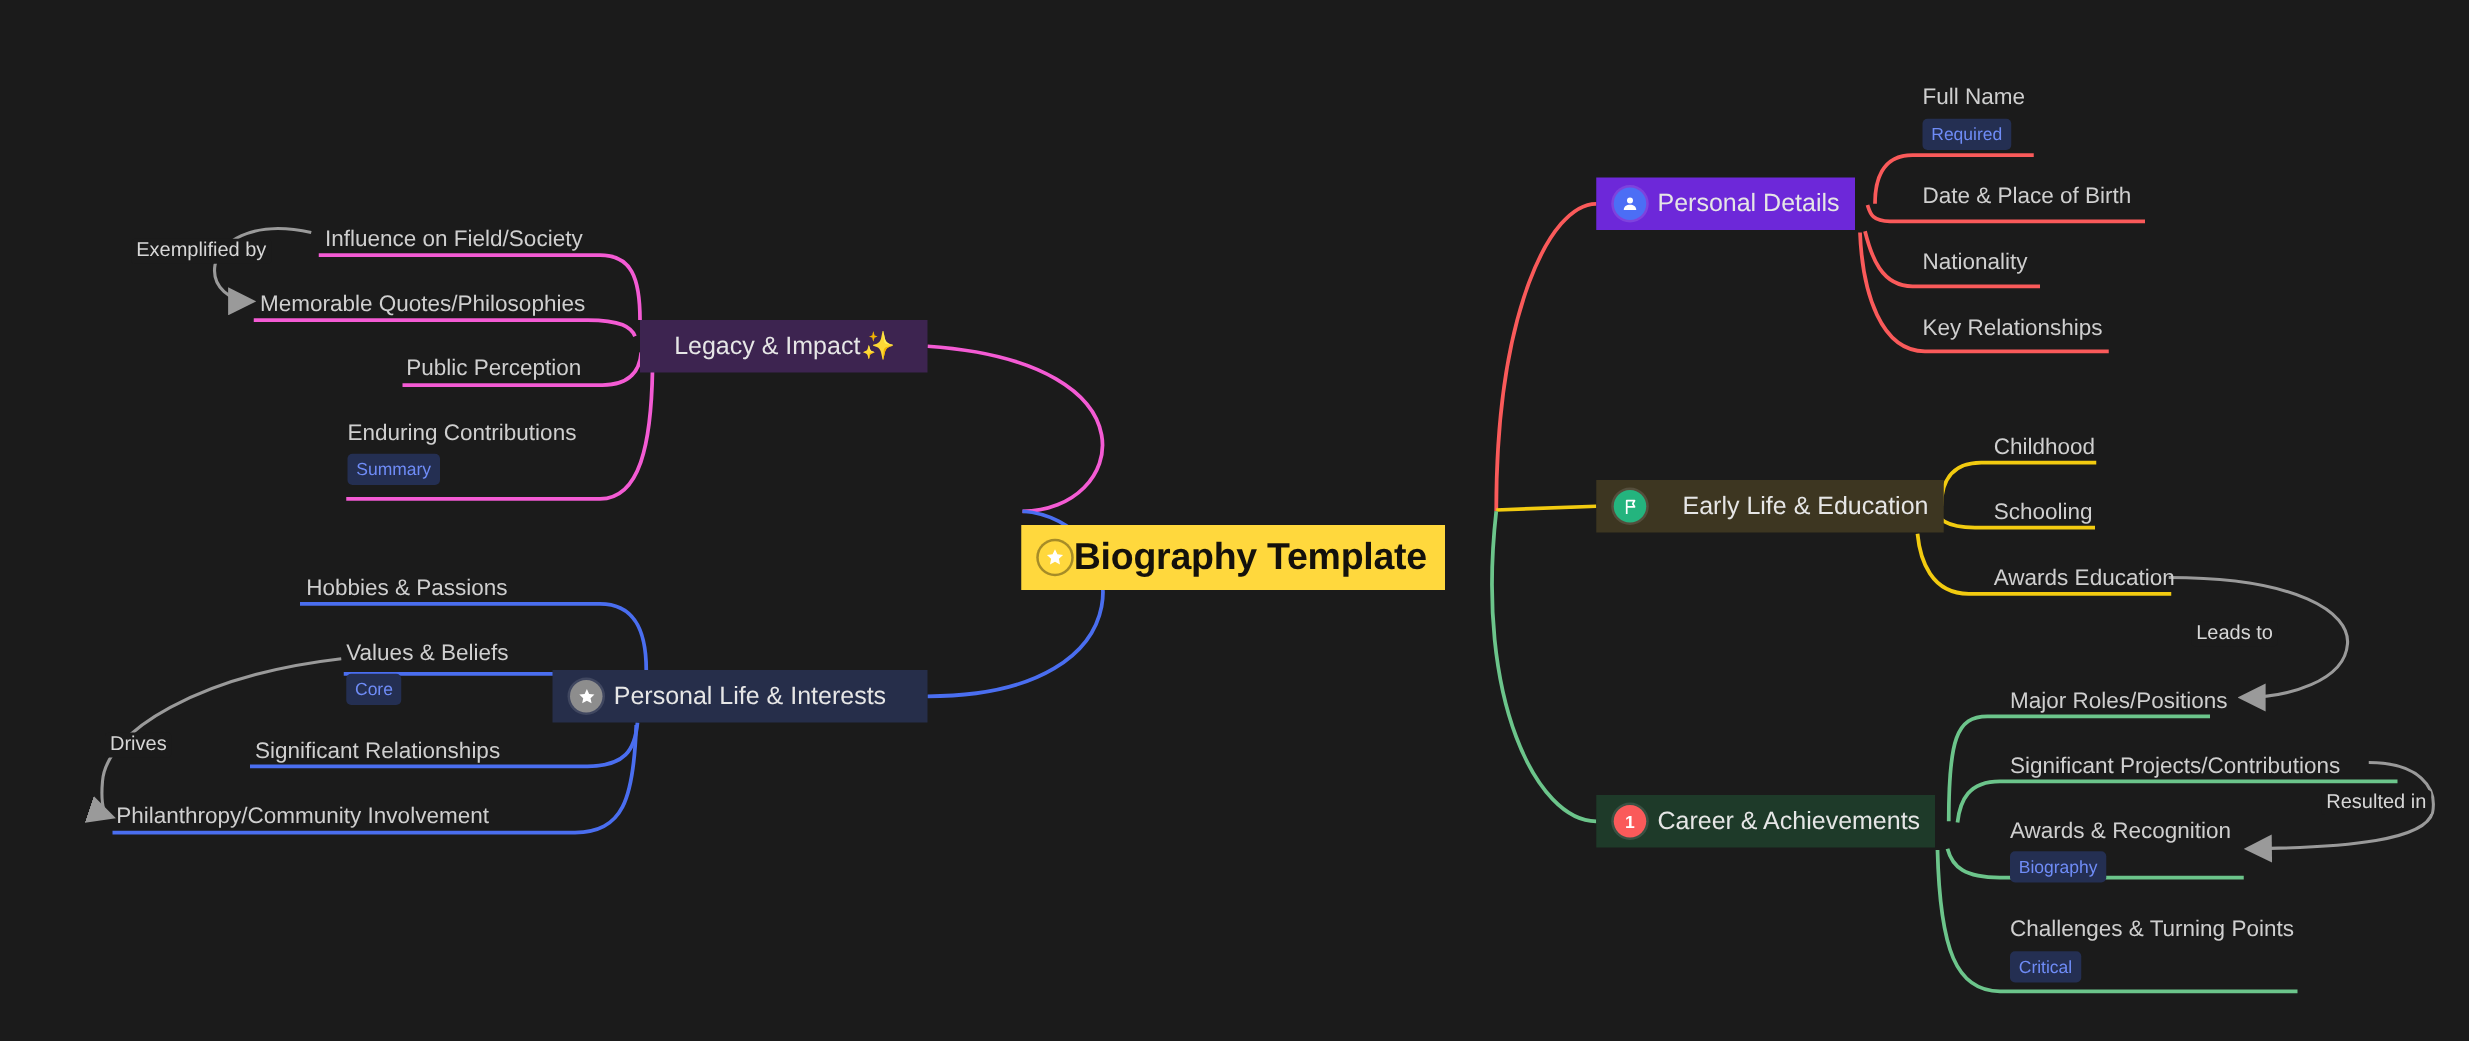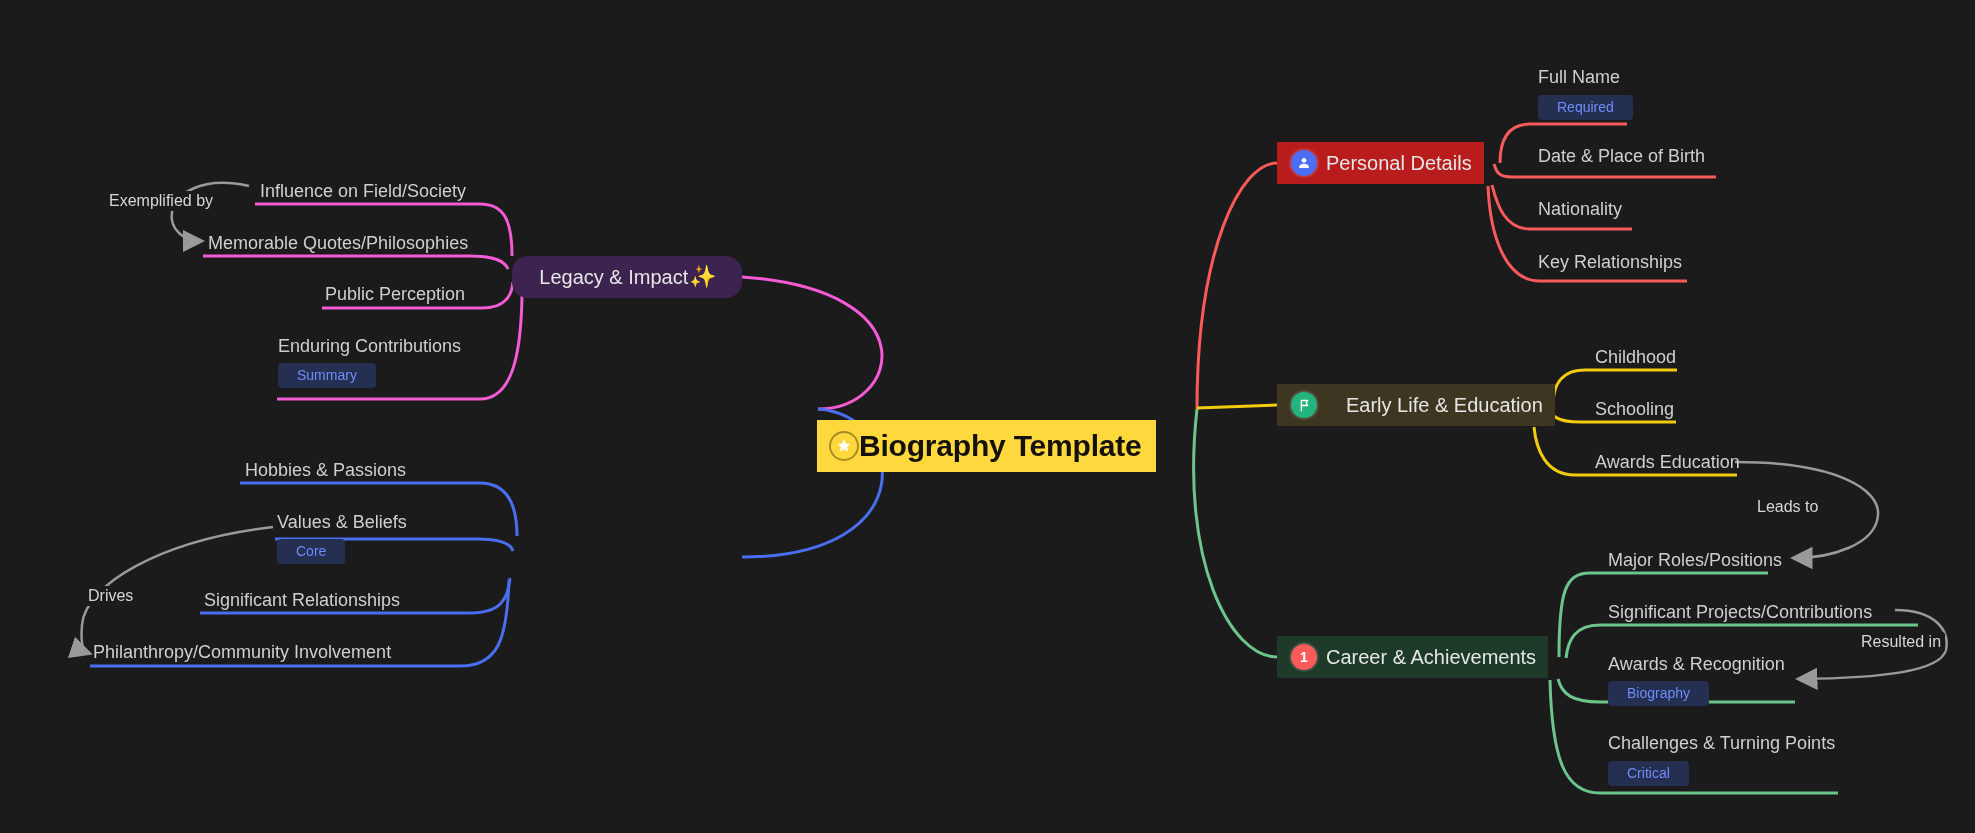--- a/index.html
+++ b/index.html
@@ -19,36 +19,36 @@
     font-size:30px;font-weight:bold;letter-spacing:-.2px;
     padding:0 14px;height:52px;margin-top:37px;
   }
   .root .ico{margin-right:2px;display:inline-flex;}
 
   
   .branch{
     font-size:20px;color:#e6e6e6;height:42px;padding:0 12px 0 14px;
   }
   .branch .ico{margin-right:9px;display:inline-flex;align-items:center;}
-  .b-personal{background:#b91c1c;text-align:center;}
+  .b-personal{background:#6d28d9;text-align:center;}
   .b-early   {background:#3d3621;gap:20px;}
   .b-career  {background:#1e3a29;}
   .b-legacy  {background:#3d2450;justify-content:center;}
   .b-life    {background:#262e4a;}
 
   
   .leaf{position:absolute;color:#cfcfcf;font-size:18px;white-space:nowrap;line-height:1;}
   .leaf.r{text-align:right;}
   .leaf.l{text-align:center;}
 
   
   .badge{
     position:absolute;display:inline-block;
     background:#242f52;color:#6f8cf7;
-    font-size:14px;line-height:1;padding:5px 19px 6px;border-radius:4px;
+    font-size:14px;line-height:1;padding:5px 7px 6px;border-radius:4px;
     white-space:nowrap;
   }
 
   
   .xlabel{
     position:absolute;color:#d7d7d7;font-size:16px;white-space:nowrap;
     background:#1b1b1b;padding:2px 4px;border-radius:3px;line-height:1;
   }
 
   
@@ -149,25 +149,35 @@
 
   <div class="node branch b-career" style="left:1277px;top:636px;">
     <span class="ico">
       <span class="chip" style="background:#fa5a5a;">
         <span class="chip-num">1</span>
       </span>
     </span>
     <span>Career &amp; Achievements</span>
   </div>
 
-  <div class="node branch b-legacy" style="left:512px;top:256px;width:230px;border-radius:16px;">
+  <div class="node branch b-legacy" style="left:512px;top:256px;width:230px;">
     <span>Legacy &amp; Impact</span>
       <span class="sparkle">✨</span>
   </div>
 
+  <div class="node branch b-life" style="left:442px;top:536px;width:300px;">
+    <span class="ico">
+      <span class="chip" style="background:#8d8d8d;">
+        <svg width="15" height="15" viewBox="0 0 24 24">
+            <path fill="#fff" d="M12 2l2.9 6.2 6.8.8-5 4.6 1.3 6.7L12 17l-6 3.3 1.3-6.7-5-4.6 6.8-.8z"></path>
+          </svg>
+      </span>
+    </span>
+    <span>Personal Life &amp; Interests</span>
+  </div>
 
   <div class="leaf r" style="left:1538px;top:68px;">Full Name</div>
   <div class="badge" style="left:1538px;top:95px;">Required</div>
   <div class="leaf r" style="left:1538px;top:147px;">Date &amp; Place of Birth</div>
   <div class="leaf r" style="left:1538px;top:200px;">Nationality</div>
   <div class="leaf r" style="left:1538px;top:253px;">Key Relationships</div>
 
   <div class="leaf r" style="left:1595px;top:348px;">Childhood</div>
   <div class="leaf r" style="left:1595px;top:400px;">Schooling</div>
   <div class="leaf r" style="left:1595px;top:453px;">Awards Education</div>

